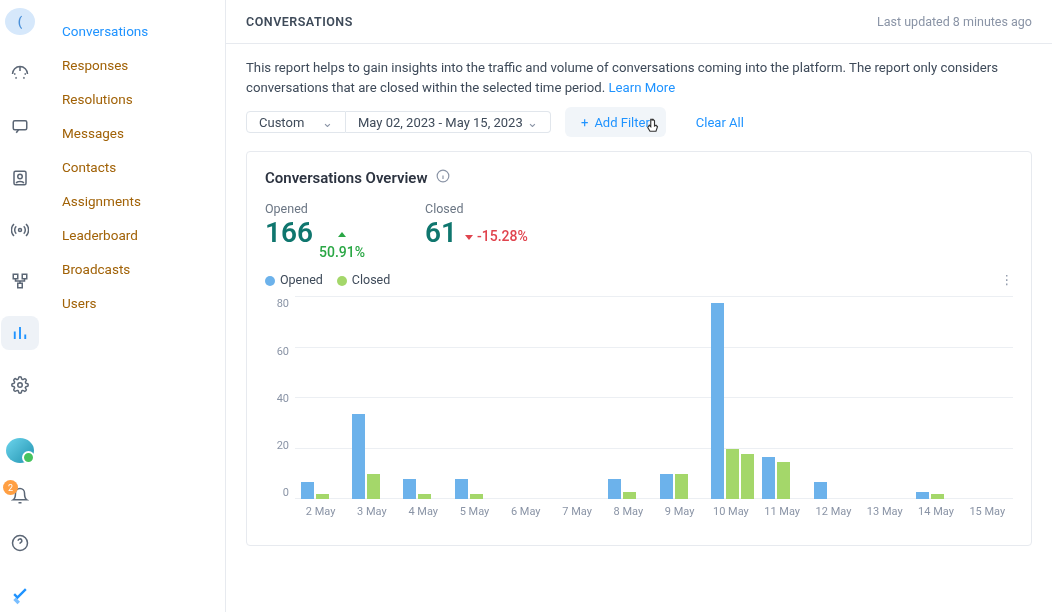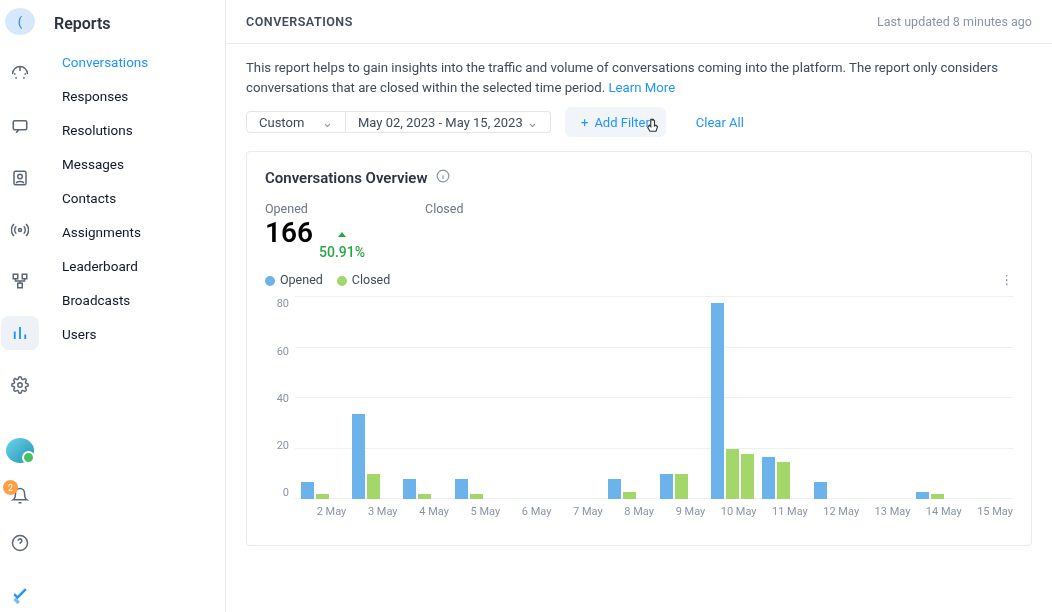--- a/index.html
+++ b/index.html
@@ -9,21 +9,21 @@
 .rail .avatar { width: 30px; height: 30px; border-radius: 50%; background: #d6e8fb; color: #4a90d9; display: flex; align-items: center; justify-content: center; font-size: 13px; font-weight: 600; margin-bottom: 4px; }
 .rail .rail-item { width: 38px; height: 38px; display: flex; align-items: center; justify-content: center; color: #5b6675; border-radius: 8px; }
 .rail .rail-item.active { background: #eef2f7; color: #334155; }
 .rail .spacer { flex: 1; }
 .rail .status-avatar { position: relative; width: 28px; height: 28px; border-radius: 50%; background: linear-gradient(135deg,#6dd5ed,#2193b0); margin-bottom: 2px; }
 .rail .status-avatar::after { content: ""; position: absolute; right: -1px; bottom: -1px; width: 9px; height: 9px; background: #46c35f; border: 2px solid #fff; border-radius: 50%; }
 .rail .bell-wrap { position: relative; width: 28px; height: 28px; display:flex;align-items:center;justify-content:center;color:#5b6675;}
 .rail .bell-wrap .badge-dot { position: absolute; top: -3px; left: -3px; width: 15px; height: 15px; border-radius: 50%; background:#ff9f43; color:#fff; font-size:9px; display:flex;align-items:center;justify-content:center;}
 .sidebar { width: 185px; padding-top: 14px; }
 .sidebar h2 { font-size: 16px; font-weight: 600; padding: 0 14px 12px; color: #2c3340; }
-.sidebar .nav-item { padding: 9px 14px 9px 22px; font-size: 13.5px; color: #0f172a; cursor: pointer; }
+.sidebar .nav-item { padding: 9px 14px 9px 22px; font-size: 13.5px; color: #a16207; cursor: pointer; }
 .sidebar .nav-item.active { color: #1f93ff; }
 .content { flex: 1; border-left: 1px solid #e7eaef; overflow-y: auto; }
 .header { display: flex; justify-content: space-between; align-items: flex-start; padding: 14px 20px 12px; border-bottom: 1px solid #e7eaef; }
 .header .title { font-size: 12.5px; letter-spacing: 0.5px; color: #3e4a59; font-weight: 600; }
 .header .meta { text-align: right; font-size: 12.5px; color: #8a94a6; line-height: 1.35; }
 .desc { padding: 14px 20px 10px; font-size: 13.2px; color: #3e4a59; line-height: 1.5; max-width: 820px; }
 .desc a { color: #1f93ff; text-decoration: none; }
 .filters { display: flex; gap: 0; align-items: center; padding: 0 20px 14px; }
 .select-box { border: 1px solid #e1e6ec; height: 22px; display: flex; align-items: center; justify-content: space-between; padding: 8px 12px; font-size: 13px; color: #3e4a59; background:#fff; }
 .sb1 { width: 100px; border-top-left-radius: 4px; border-bottom-left-radius: 4px; }
@@ -32,35 +32,35 @@
 .add-filter { margin-left: 14px; height: 30px; padding: 0 16px; display: flex; align-items: center; gap: 6px; background: #f1f5f9; border-radius: 6px; color: #1f93ff; font-size: 13px; cursor: pointer; }
 .clear-all { margin-left: 12px; color: #1f93ff; font-size: 13px; cursor: pointer; }
 .cursor-img { position: relative; left: -22px; top: 6px; }
 .card { margin: 0 20px 12px; border: 1px solid #e7eaef; border-radius: 4px; padding: 16px 18px 18px; }
 .card-head { display: flex; align-items: center; gap: 8px; }
 .card-head h3 { font-size: 15px; font-weight: 600; color: #2c3340; }
 .info-icon { color: #8a94a6; }
 .stats { display: flex; gap: 60px; margin-top: 14px; margin-bottom: 10px; }
 .stat .lab { font-size: 12.5px; color: #6b7684; }
 .stat .row { display: flex; align-items: baseline; gap: 6px; }
-.stat .num { font-size: 28px; font-weight: 600; color: #000000; }
+.stat .num { font-size: 28px; font-weight: 600; color: #0f766e; }
 .stat .trend { font-size: 14px; font-weight: 500; display:flex;align-items:center;gap:2px;}
 .trend.up { color: #2aa745; flex-direction: column; }
 .trend.down { color: #e0444e; }
 .legend { display:flex; align-items:center; gap:14px; margin-top:12px; font-size:12.5px; color:#3e4a59; position:relative;}
 .legend .dot { display:inline-block;width:10px;height:10px;border-radius:50%;margin-right:5px;vertical-align:middle;}
 .dot.opened { background:#6cb2eb; }
 .dot.closed { background:#a4d76a; }
 .legend .menu { position:absolute; right:0; color:#8a94a6; cursor:pointer;}
 .chart-wrap { position: relative; height: 230px; margin-top: 10px; }
 .yaxis { position:absolute; left:0; top:0; bottom:28px; width:24px; display:flex; flex-direction:column; justify-content:space-between; align-items:flex-end; font-size:11px; color:#8a94a6; }
 .plot { position:absolute; left:30px; right:0; top:0; bottom:28px; border-top:1px solid transparent; }
 .plot .grid { position:absolute; left:0; right:0; height:0; border-top:1px solid #eceff3; }
 .xaxis { position:absolute; left:30px; right:0; bottom:0; height:22px; display:flex; }
-.xaxis .xl { flex:1; text-align:right; font-size:11px; color:#8a94a6; }
+.xaxis .xl { flex:1; text-align:center; font-size:11px; color:#8a94a6; }
 .bar-pair { position:absolute; bottom:0; display:flex; align-items:flex-end; gap:2px; }
 .bar { width:13px; }
 .bar.op { background:#6cb2eb; }
 .bar.cl { background:#a4d76a; }
 </style>
 </head>
 <body>
 
 <div class="app">
   <div class="rail">
@@ -124,21 +124,20 @@
       </div>
     <div class="rail-item">
         <svg width="20" height="20" viewBox="0 0 24 24" fill="#1f93ff">
           <path d="M4 12l5 5 11-11-2-2-9 9-3-3z"></path>
           <path d="M4 18l5 5 3-3-5-5z" opacity="0.6"></path>
         </svg>
       </div>
   </div>
 
   <div class="sidebar">
-    <h2>Reports</h2>
     <div class="nav-item active">Conversations</div>
     <div class="nav-item">Responses</div>
     <div class="nav-item">Resolutions</div>
     <div class="nav-item">Messages</div>
     <div class="nav-item">Contacts</div>
     <div class="nav-item">Assignments</div>
     <div class="nav-item">Leaderboard</div>
     <div class="nav-item">Broadcasts</div>
     <div class="nav-item">Users</div>
   </div>
@@ -190,20 +189,29 @@
             <span class="trend up">
                 <svg width="12" height="12" viewBox="0 0 24 24" fill="currentColor">
                   <path d="M12 4l8 10H4z"></path>
                 </svg>
                 <span>50.91%</span>
               </span>
           </div>
         </div>
         <div class="stat">
           <div class="lab">Closed</div>
+          <div class="row">
+            <span class="num">61</span>
+            <span class="trend down">
+                <svg width="12" height="12" viewBox="0 0 24 24" fill="currentColor">
+                  <path d="M12 20l8-10H4z"></path>
+                </svg>
+                <span>-15.28%</span>
+              </span>
+          </div>
         </div>
       </div>
       <div class="legend">
         <span><span class="dot opened"></span><span>Opened</span></span>
         <span><span class="dot closed"></span><span>Closed</span></span>
         <span class="menu">⋮</span>
       </div>
       <div class="chart-wrap">
         <div class="yaxis" id="yaxis">
             <div>80</div>

